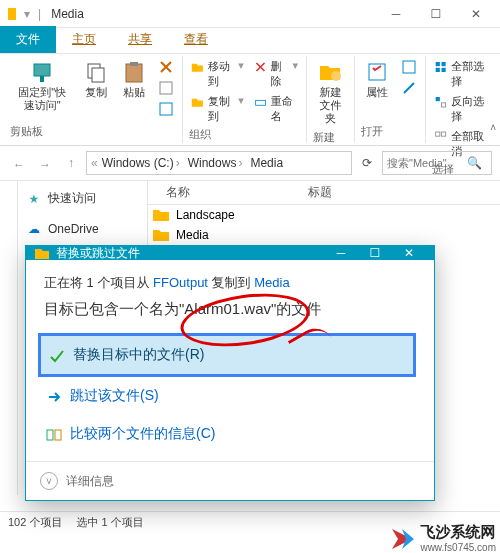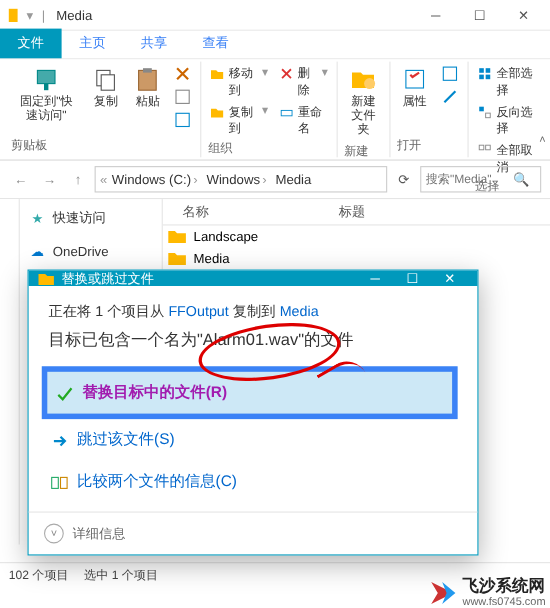--- a/index.html
+++ b/index.html
@@ -8,21 +8,21 @@
 
 .titlebar { height: 28px; background: #fff; border-bottom: 1px solid #e5e5e5; display: flex; align-items: center; padding: 0 4px; }
 .titlebar .icon-bar { width: 8px; height: 12px; background: #ffb900; margin: 0 4px; }
 .titlebar .grip { color: #999; margin: 0 4px; }
 .titlebar .title { flex: 1; color: #333; margin-left: 6px; }
 .titlebar .winbtn { width: 40px; height: 24px; display: flex; align-items: center; justify-content: center; color: #555; }
 
 
 .ribbon-tabs { height: 26px; background: #fff; display: flex; align-items: flex-end; border-bottom: 1px solid #e5e5e5; }
 .ribbon-tabs .file-tab { background: #0099bc; color: #fff; padding: 5px 16px; }
-.ribbon-tabs .tab { padding: 5px 16px; color: #3b82f6; }
+.ribbon-tabs .tab { padding: 5px 16px; color: #a16207; text-decoration: underline; }
 
 
 .ribbon { height: 92px; background: #fff; border-bottom: 1px solid #d9d9d9; display: flex; padding: 2px 4px; }
 .group { display: flex; flex-direction: column; border-right: 1px solid #e5e5e5; padding: 2px 6px; }
 .group .controls { flex: 1; display: flex; align-items: flex-start; gap: 6px; }
 .group .grp-label { color: #666; font-size: 11px; padding: 2px 0; font-family: Liberation Mono, monospace; }
 .big-btn { display: flex; flex-direction: column; align-items: center; justify-content: center; padding: 2px 4px; gap: 2px; }
 .big-btn .ico { width: 24px; height: 24px; }
 .big-btn .lbl { font-size: 11px; color: #333; text-align: center; line-height: 1.2; }
 .sml-list { display: flex; flex-direction: column; gap: 3px; }
@@ -71,21 +71,21 @@
 .dlg-title { height: 14px; background: #0099bc; color: #fff; display: flex; align-items: center; padding: 0 8px; }
 .dlg-title .ico { width: 16px; height: 16px; margin-right: 6px; }
 .dlg-title .spacer { flex: 1; }
 .dlg-title .tbtn { width: 34px; height: 24px; display: flex; align-items: center; justify-content: center; color: #fff; }
 .dlg-body { padding: 14px 18px 8px 18px; color: #333; font-size: 13px; }
 .dlg-line1 { margin-bottom: 8px; }
 .dlg-line1 .link { color: #0066cc; }
 .dlg-line2 { font-size: 15px; margin-bottom: 14px; }
 .dlg-opt { padding: 10px 10px 10px 32px; margin-left: -6px; position: relative; font-size: 14px; }
 .dlg-opt .oico { position: absolute; left: 8px; top: 12px; width: 16px; height: 16px; }
-.dlg-opt.selected { background: #cde8f6; border: 5px solid #3b82f6; color: #a21caf; font-weight: bold; }
+.dlg-opt.selected { background: #cde8f6; border: 3px solid #3b82f6; color: #0c4a6e; }
 .dlg-opt.link { color: #0066cc; }
 .dlg-foot { border-top: 1px solid #e5e5e5; padding: 10px 14px; color: #666; display: flex; align-items: center; gap: 8px; }
 .chev-circle { width: 18px; height: 18px; border: 1px solid #aaa; border-radius: 50%; display: flex; align-items: center; justify-content: center; font-size: 10px; color: #888; }
 
 .annot { position: absolute; left: 180px; top: 295px; width: 130px; height: 50px; border: 3px solid #d00; border-radius: 50%; transform: rotate(-8deg); pointer-events: none; }
 .annot-tail { position: absolute; left: 290px; top: 330px; width: 40px; height: 20px; border-top: 3px solid #d00; border-radius: 0 40px 0 0; transform: rotate(-30deg); pointer-events: none; }
 
 .folder-ico { fill: #ffb900; }
 </style>
 </head>

